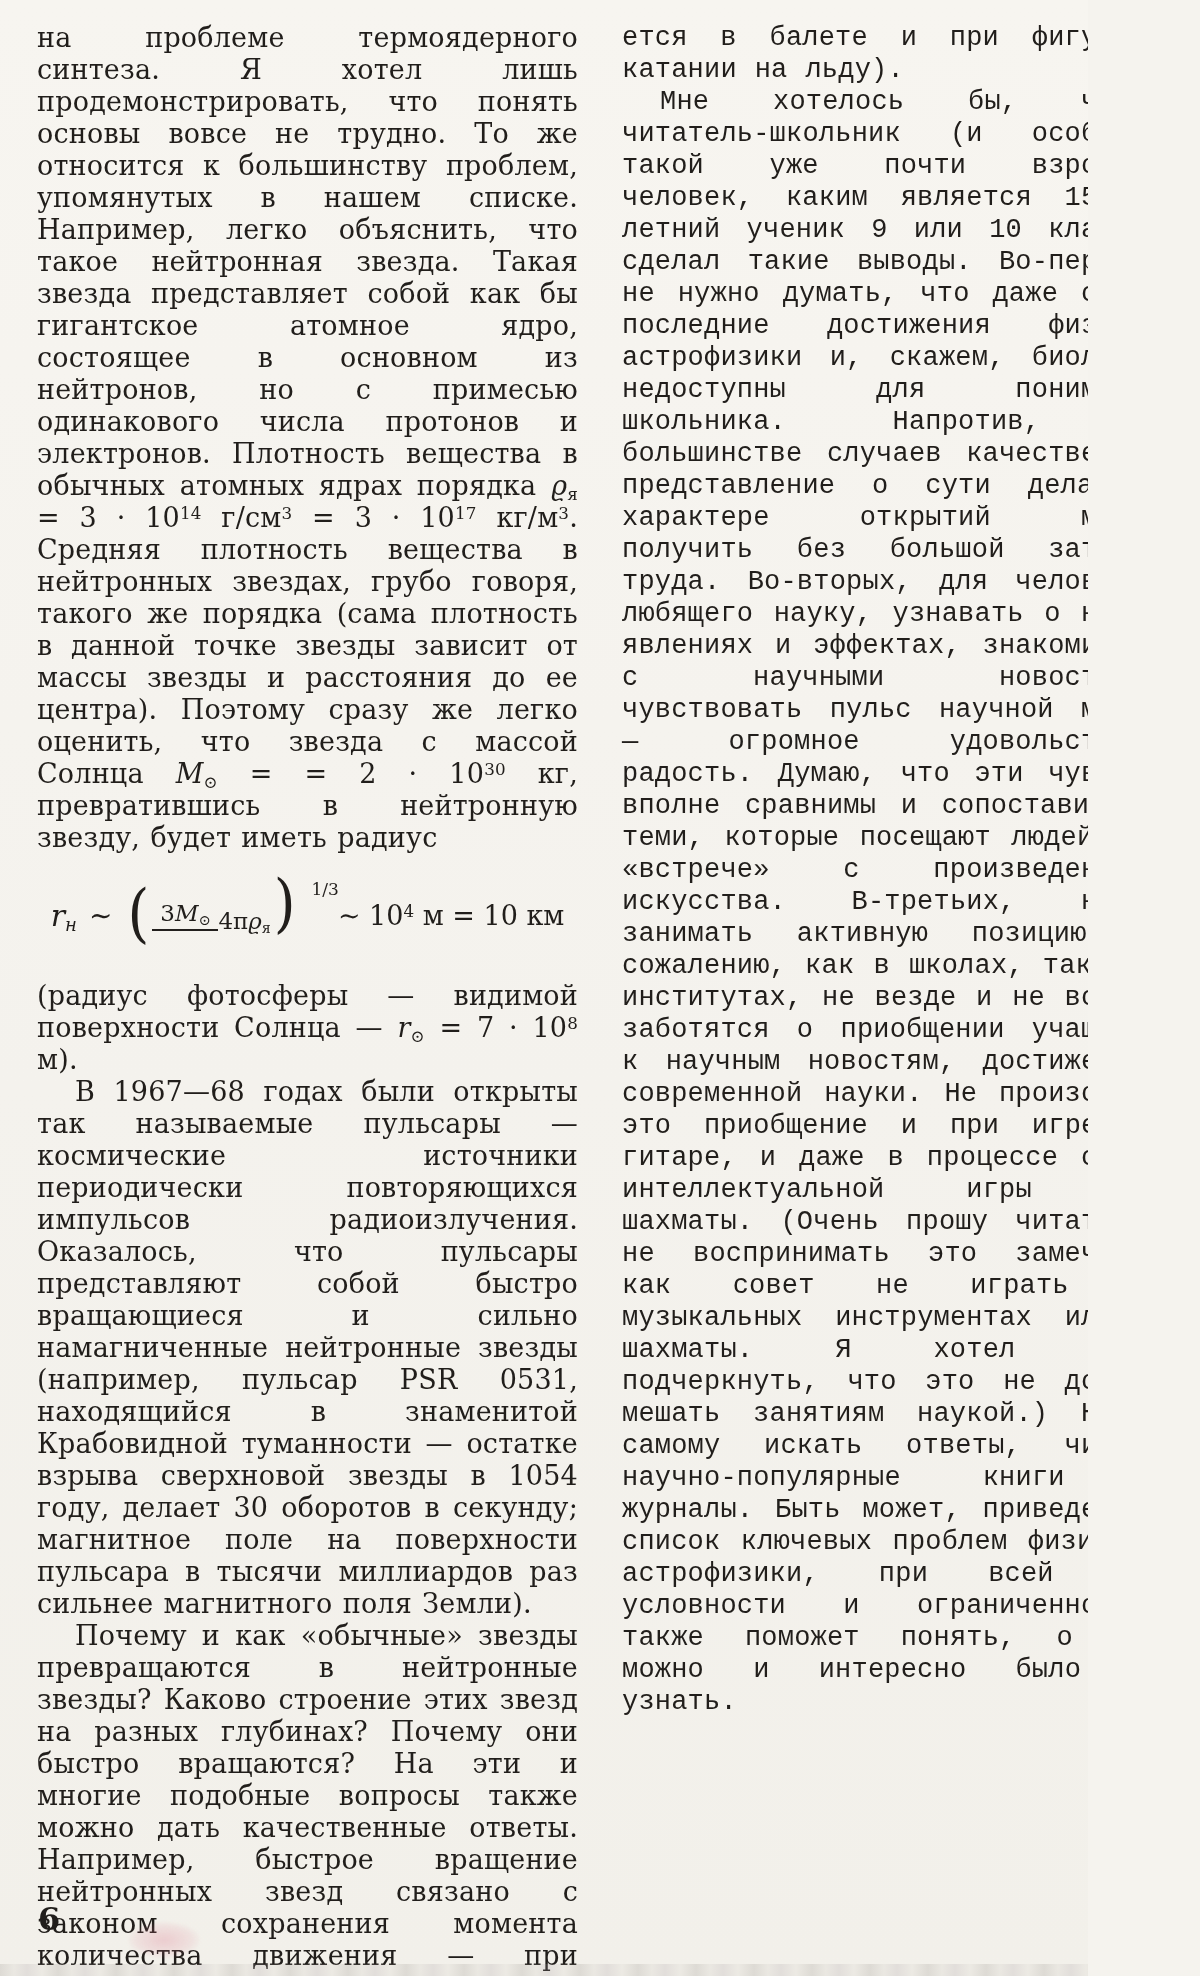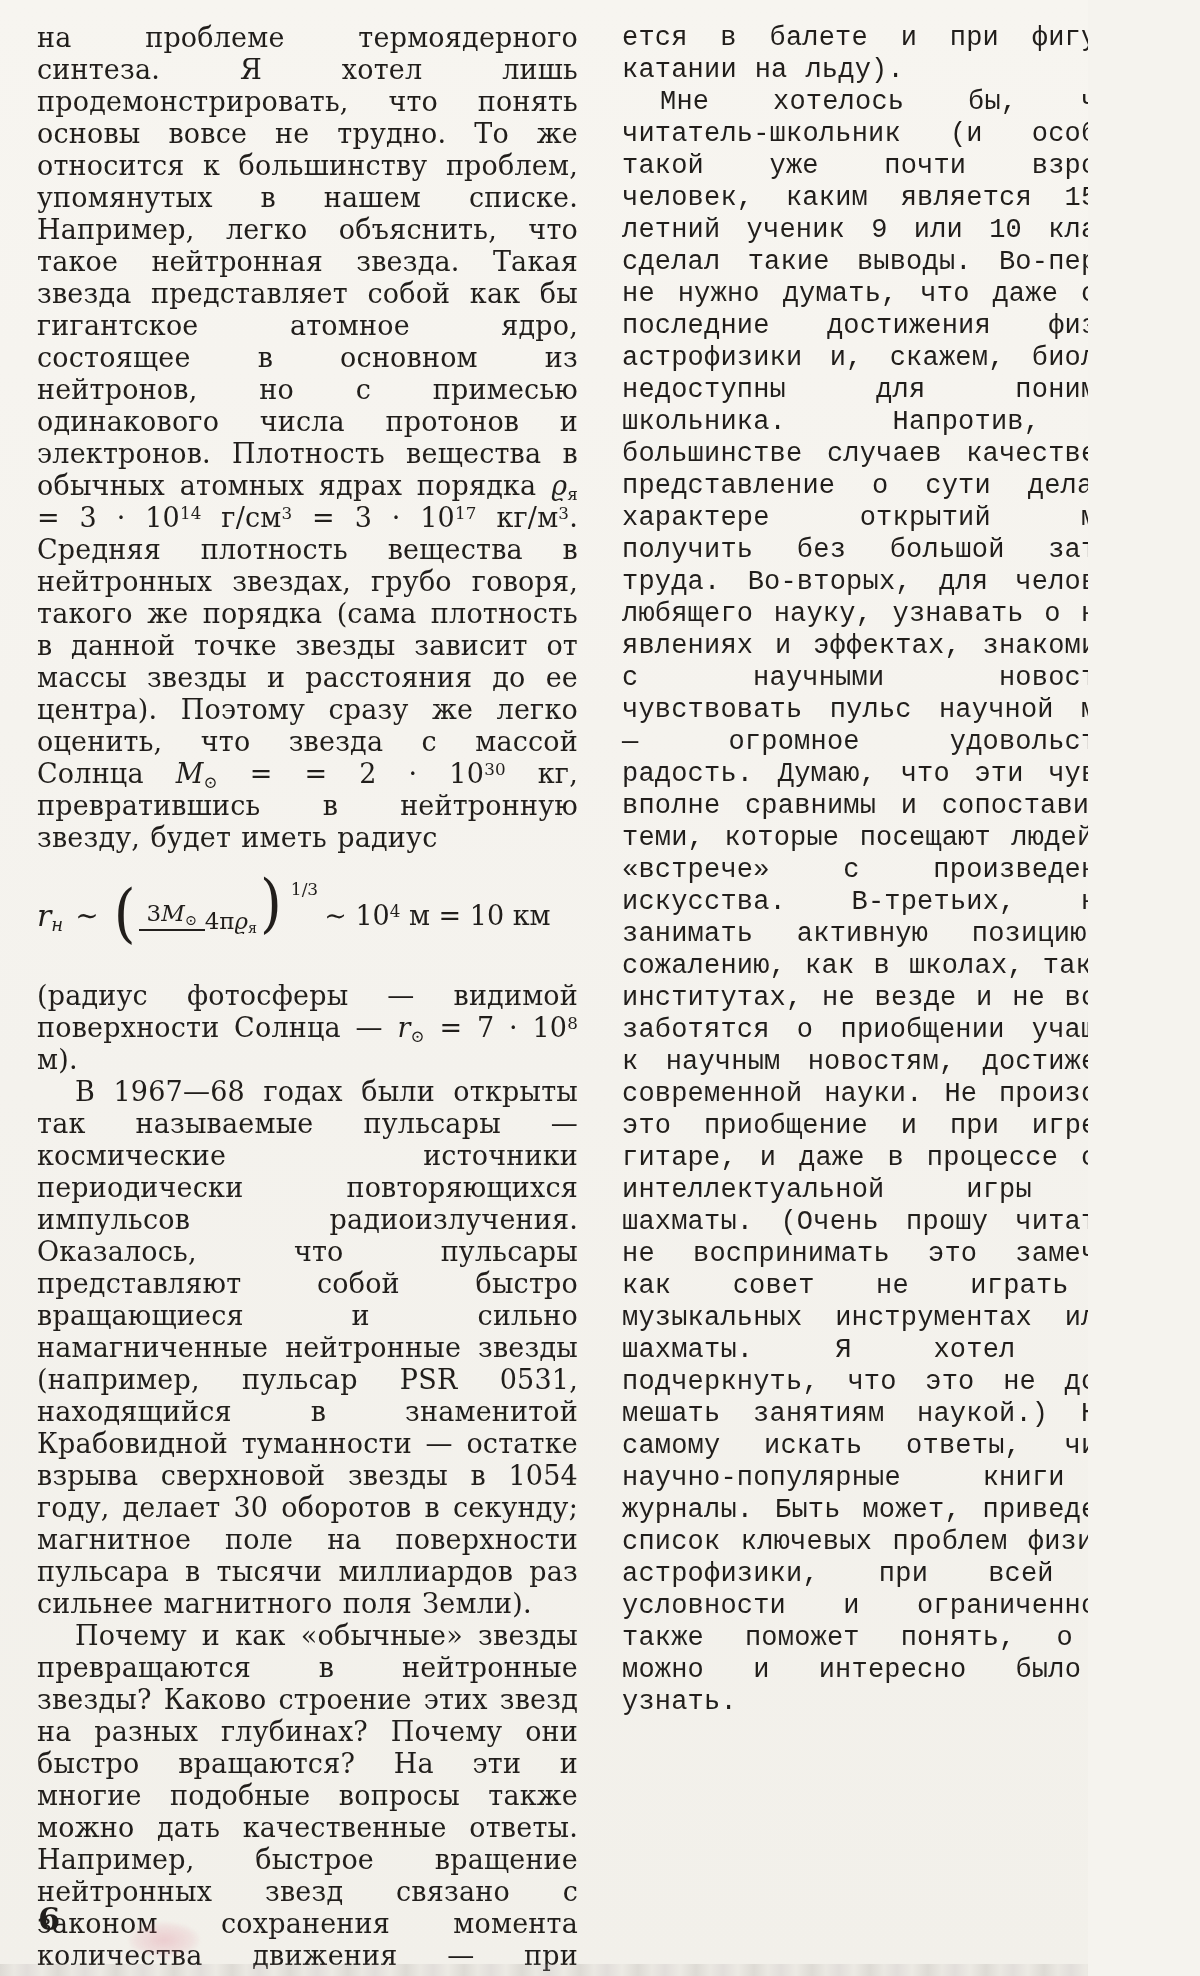--- a/index.html
+++ b/index.html
@@ -32,36 +32,36 @@
   .col-right { left: 622px; font-family: Liberation Mono, monospace; }
   p.body-p { margin: 0; }
   p.indent { text-indent: 38px; }
 
   sup { font-size: 0.62em; line-height: 0; position: relative; top: -0.45em; vertical-align: baseline; }
   sub { font-size: 0.62em; line-height: 0; position: relative; top: 0.28em;  vertical-align: baseline; }
   i   { font-style: italic; }
 
   
   .formula {
-    display: flex; align-items: center; justify-content: flex-start;
+    display: flex; align-items: center; justify-content: center;
     height: 100px; margin: 12px 0 14px;
     text-align: center; word-spacing: normal; letter-spacing: 0;
   }
   .f-lhs { font-size: 30px; font-style: italic; white-space: nowrap; }
   .f-lhs sub { font-size: 18px; }
   .f-sim { font-size: 28px; margin: 0 12px; }
   .big-paren {
     font-size: 56px; line-height: 0; display: inline-block;
     transform: scaleY(1.15); font-weight: 400; margin: 0 3px; position: relative; top: -3px;
   }
   .frac { display: inline-flex; align-items: center; font-size: 23px; line-height: 1.12; }
   .frac .num { border-bottom: 2px solid #221f1d; padding: 0 8px 3px; white-space: nowrap; }
   .frac .den { padding-top: 11px; white-space: nowrap; }
   .paren-exp { position: relative; white-space: nowrap; }
-  .f-exp { font-size: 17px; position: relative; top: -30px; left: 6px; }
+  .f-exp { font-size: 17px; position: relative; top: -30px; left: 13px; }
   .f-tail { font-size: 27px; margin-left: 12px; white-space: nowrap; }
 
   .page-number {
     position: absolute; left: 38px; top: 1903px;
     font-size: 32px; font-weight: bold; line-height: 1;
   }
   .smudge {
     position: absolute; left: 128px; top: 1922px; width: 72px; height: 36px;
     background: radial-gradient(ellipse at center, rgba(219,120,142,0.30) 0%, rgba(219,120,142,0.12) 55%, rgba(219,120,142,0) 75%);
     filter: blur(1.5px);

